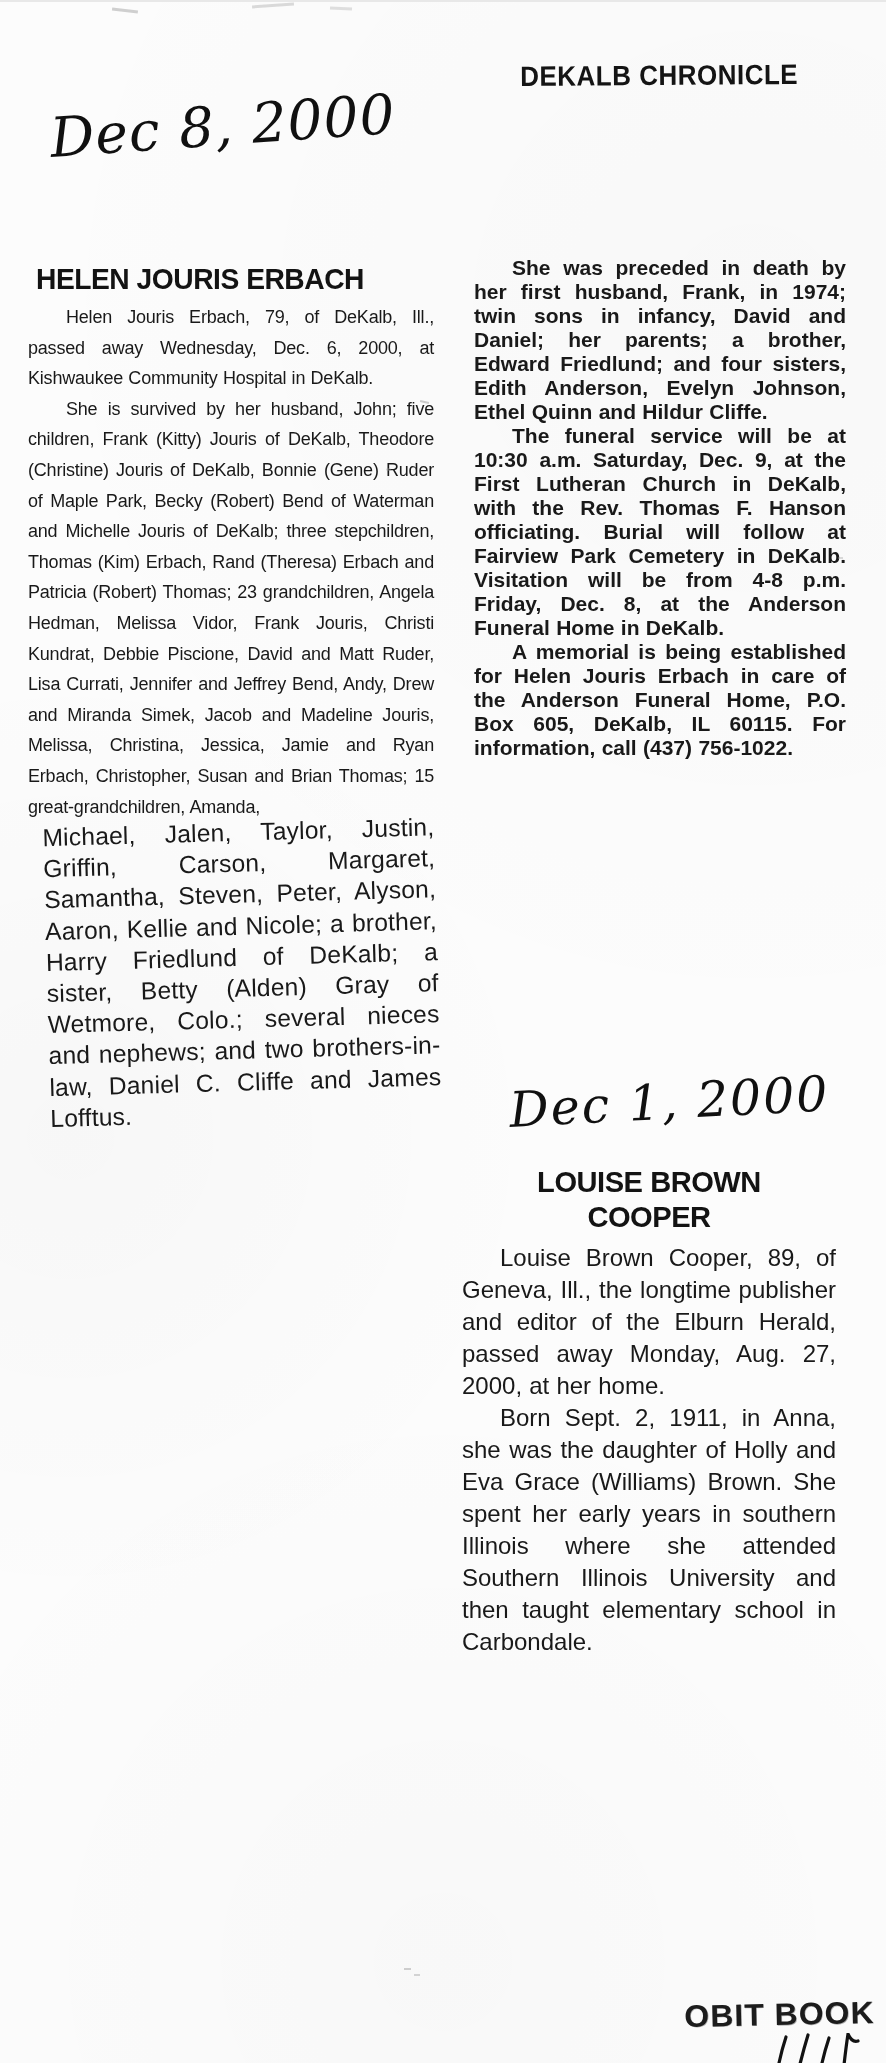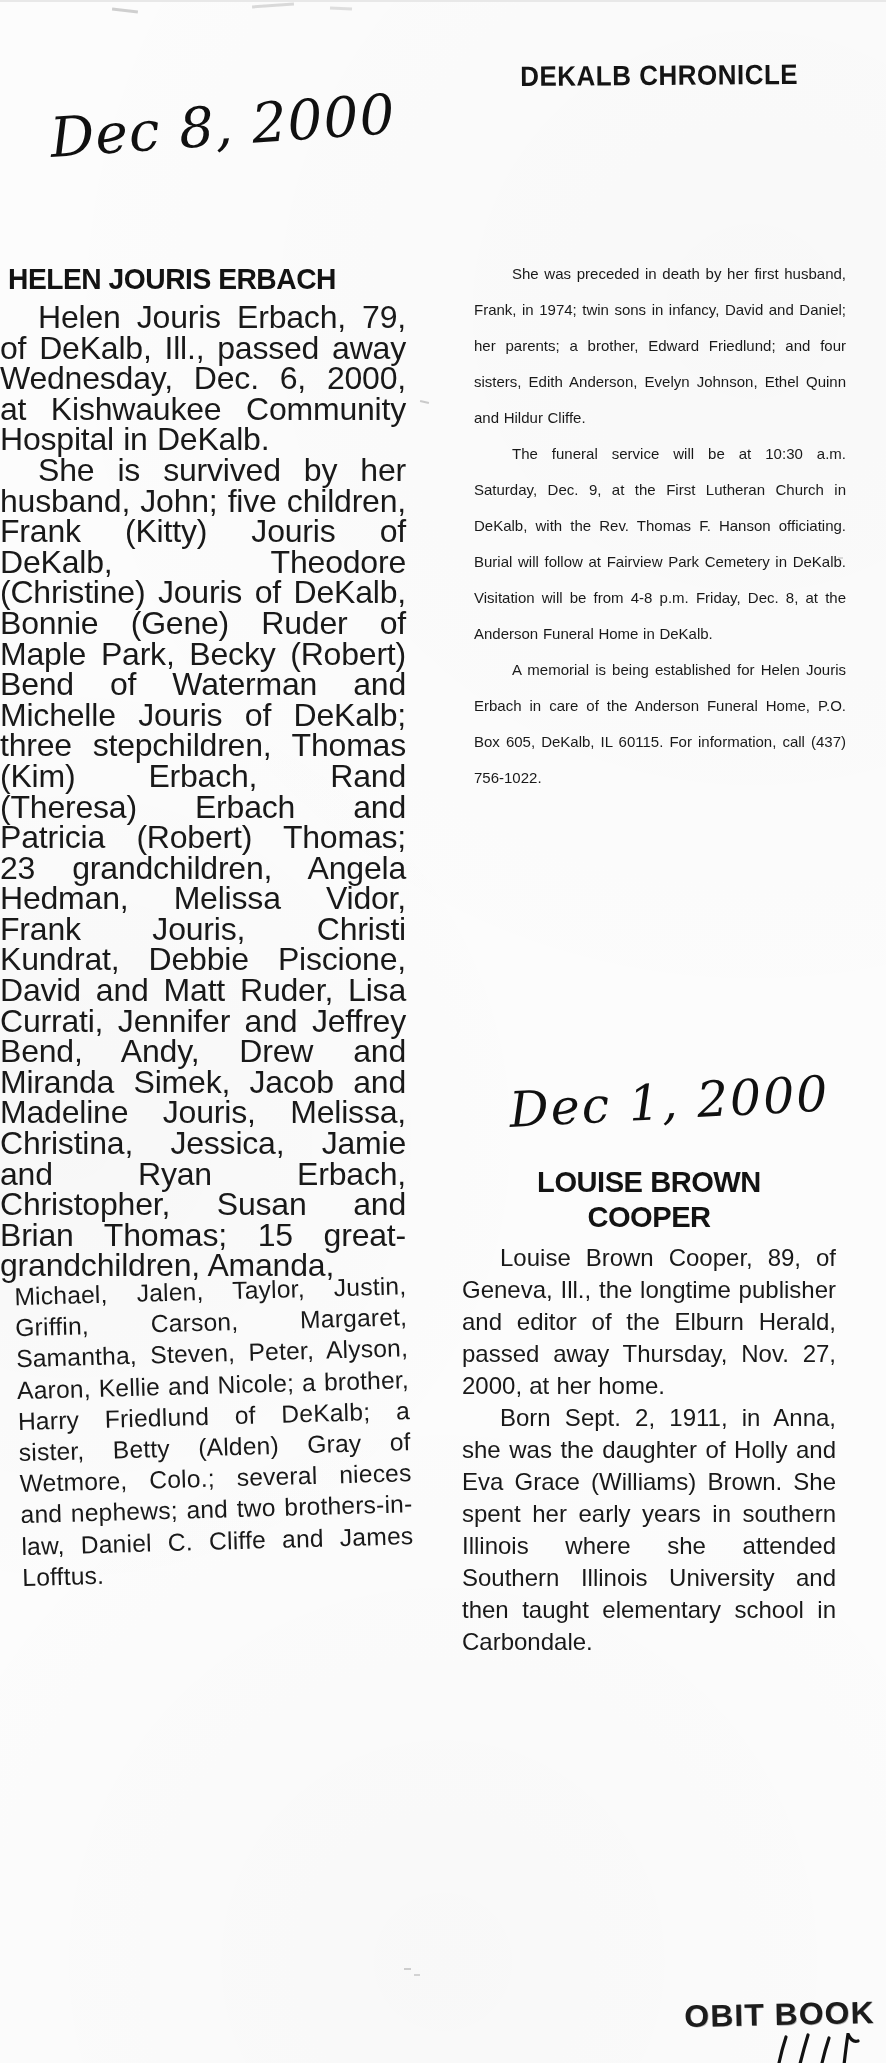--- a/index.html
+++ b/index.html
@@ -22,40 +22,40 @@
     transform:scaleX(0.93) rotate(-0.4deg);transform-origin:left top;
     white-space:nowrap;
   }
   .hw{
     font-family:"DejaVu Serif", serif;font-style:italic;
     color:#101010;white-space:nowrap;
   }
   .hw-top{position:absolute;left:48px;top:104px;font-size:55px;letter-spacing:1px;transform:rotate(-4deg);transform-origin:left top;}
   .hw-mid{position:absolute;left:508px;top:1080px;font-size:49px;letter-spacing:2px;transform:rotate(-3deg);transform-origin:left top;}
   .col{position:absolute;}
-  .col-left{left:0;top:260px;width:406px;}
+  .col-left{left:28px;top:260px;width:406px;}
   .col-right{left:474px;top:254px;width:372px;}
   .col-louise{left:462px;top:1162px;width:374px;}
   .headline-left{
     font-size:30px;font-weight:700;letter-spacing:-0.5px;
     margin:0 0 6px 8px;white-space:nowrap;
     transform:scaleX(0.94);transform-origin:left center;color:#131313;
   }
   .headline-louise{
     font-size:30px;font-weight:700;text-align:center;line-height:35px;
     margin:0 0 8px 0;letter-spacing:-0.5px;color:#131313;
     transform:scaleX(0.97);transform-origin:center top;
   }
   .headline-louise span{display:block;}
   .body{
-    font-size:32px;line-height:30.6px;text-align:justify;margin:0;
+    font-size:18px;line-height:30.6px;text-align:justify;margin:0;
     letter-spacing:-0.2px;word-spacing:0.5px;color:#191919;
   }
   .indent{text-indent:38px;}
-  .col-right .body{font-size:15px;line-height:36px;letter-spacing:0;}
+  .col-right .body{font-size:21px;line-height:24px;letter-spacing:0;font-weight:bold;}
   .col-louise .body{font-size:24px;line-height:32px;letter-spacing:0;}
   .cont-tilt{
     transform:rotate(-1.6deg);transform-origin:20px top;
     font-size:24.6px;line-height:31.2px;padding-left:14px;letter-spacing:0.2px;
   }
   .stamp{
     position:absolute;left:684px;top:1997px;
     font-size:31px;font-weight:700;letter-spacing:1px;color:#1c1c1c;
     transform:rotate(-1.2deg) scaleX(1.03);transform-origin:left top;
     text-shadow:0.6px 0.6px 0 rgba(25,25,25,0.35);
@@ -98,21 +98,21 @@
     <p class="body indent">A memorial is being established for Helen Jouris Erbach in care of the Anderson Funeral Home, P.O. Box 605, DeKalb, IL 60115. For information, call (437) 756-1022.</p>
   </section>
 
   <div class="hw hw-mid">Dec 1, 2000</div>
 
   <section class="col col-louise">
     <h2 class="headline-louise">
       <span>LOUISE BROWN</span>
       <span>COOPER</span>
     </h2>
-    <p class="body indent">Louise Brown Cooper, 89, of Geneva, Ill., the longtime publisher and editor of the Elburn Herald, passed away Thursday, Nov. 27, 2000, at her home.</p>
+    <p class="body indent">Louise Brown Cooper, 89, of Geneva, Ill., the longtime publisher and editor of the Elburn Herald, passed away Monday, Aug. 27, 2000, at her home.</p>
     <p class="body indent">Born Sept. 2, 1911, in Anna, she was the daughter of Holly and Eva Grace (Williams) Brown. She spent her early years in southern Illinois where she attended Southern Illinois University and then taught elementary school in Carbondale.</p>
   </section>
 
   <div class="stamp">OBIT BOOK</div>
 
   <svg class="scribble-bottom" width="96" height="32" viewBox="0 0 96 32">
     <g fill="none" stroke="#121212" stroke-width="3.2" stroke-linecap="round">
       <path d="M5,30 Q8,16 12,4"></path>
       <path d="M26,31 Q30,15 34,2"></path>
       <path d="M48,30 Q51,17 55,5"></path>

